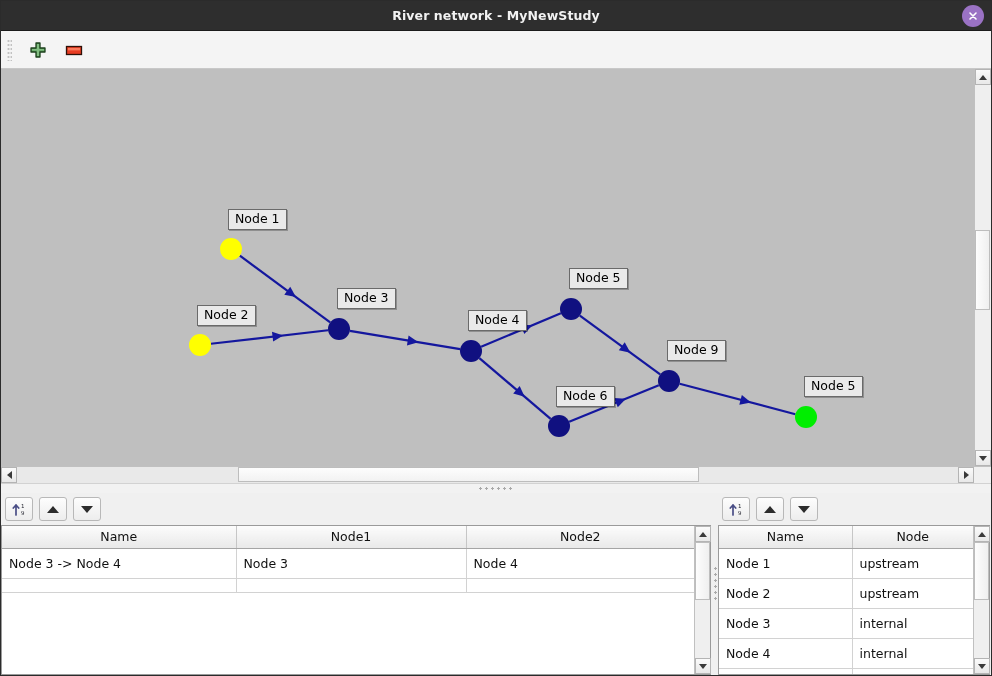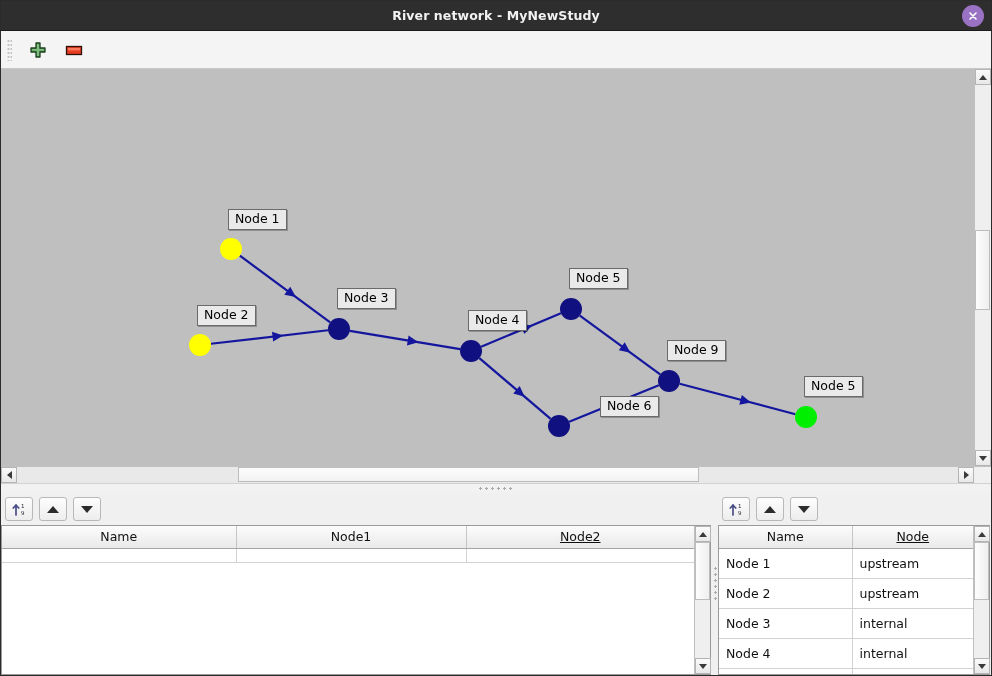--- a/index.html
+++ b/index.html
@@ -224,21 +224,21 @@
     border-right: 1px solid #c6c6c6;
     border-bottom: 1px solid #a5a5a5;
     font-weight: normal;
     font-size: 12.5px;
     height: 22px;
     color: #111;
     text-align: center;
     padding: 0 0;
     cursor: pointer;
   }
-  thead th:last-child { border-right: none; text-decoration: underline; }
+  thead th:last-child { border-right: none; }
   tbody td {
     border-right: 1px solid #d2d2d2;
     border-bottom: 1px solid #d2d2d2;
     height: 30px;
     font-size: 12.5px;
     color: #111;
     padding: 0 7px;
     background: #ffffff;
     white-space: nowrap;
     overflow: hidden;
@@ -304,21 +304,21 @@
           <circle cx="558" cy="357" r="11" fill="#101080"></circle>
           <circle cx="668" cy="312" r="11" fill="#101080"></circle>
           <circle cx="805" cy="348" r="11" fill="#00ee00"></circle>
         </svg>
       <div id="labels">
           <div class="node-label" style="left: 227px; top: 140px;">Node 1</div>
           <div class="node-label" style="left: 196px; top: 236px;">Node 2</div>
           <div class="node-label" style="left: 336px; top: 219px;">Node 3</div>
           <div class="node-label" style="left: 467px; top: 241px;">Node 4</div>
           <div class="node-label" style="left: 568px; top: 199px;">Node 5</div>
-          <div class="node-label" style="left: 555px; top: 327px; margin-left: 44px;">Node 6</div>
+          <div class="node-label" style="left: 555px; top: 317px;">Node 6</div>
           <div class="node-label" style="left: 666px; top: 271px;">Node 9</div>
           <div class="node-label" style="left: 803px; top: 307px;">Node 5</div>
         </div>
     </div>
     <div class="vscroll">
       <div class="sb-btn">
           <div class="tri tri-up"></div>
         </div>
       <div class="sb-track">
         <div class="sb-thumb-v" style="top:145px;height:80px;"></div>
@@ -373,20 +373,25 @@
                 <col>
               </colgroup>
             <thead>
                 <tr id="branches-head">
                   <th>Name</th>
                   <th>Node1</th>
                   <th>Node2</th>
                 </tr>
               </thead>
             <tbody id="branches-body">
+                <tr>
+                  <td>Node 3 -&gt; Node 4</td>
+                  <td>Node 3</td>
+                  <td>Node 4</td>
+                </tr>
                 <tr class="filler">
                   <td></td>
                   <td></td>
                   <td></td>
                 </tr>
               </tbody>
           </table>
         </div>
         <div class="vscroll" style="flex:0 0 16px;width:16px;">
           <div class="sb-btn">

